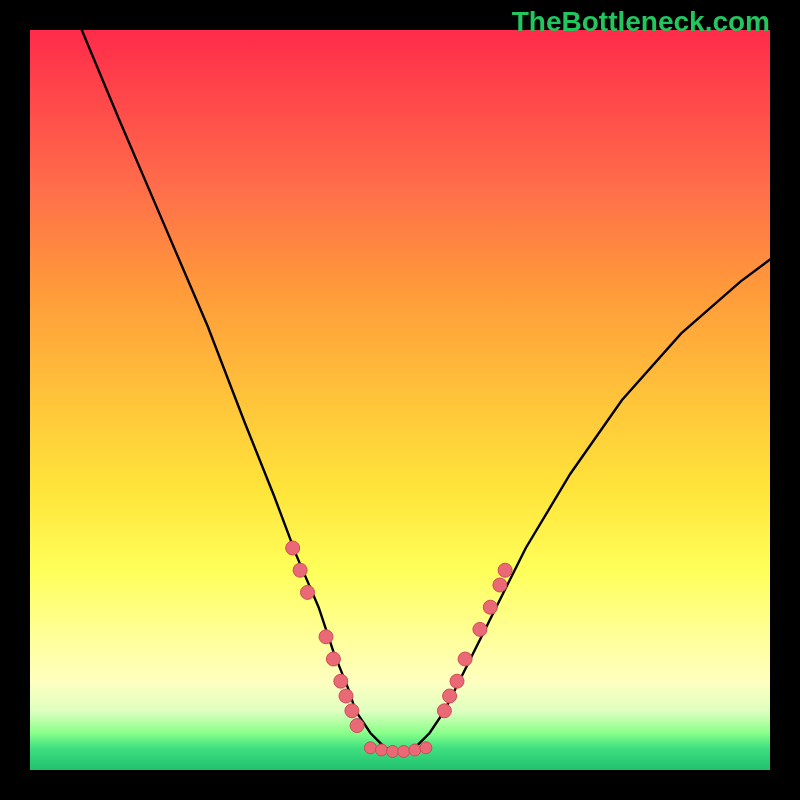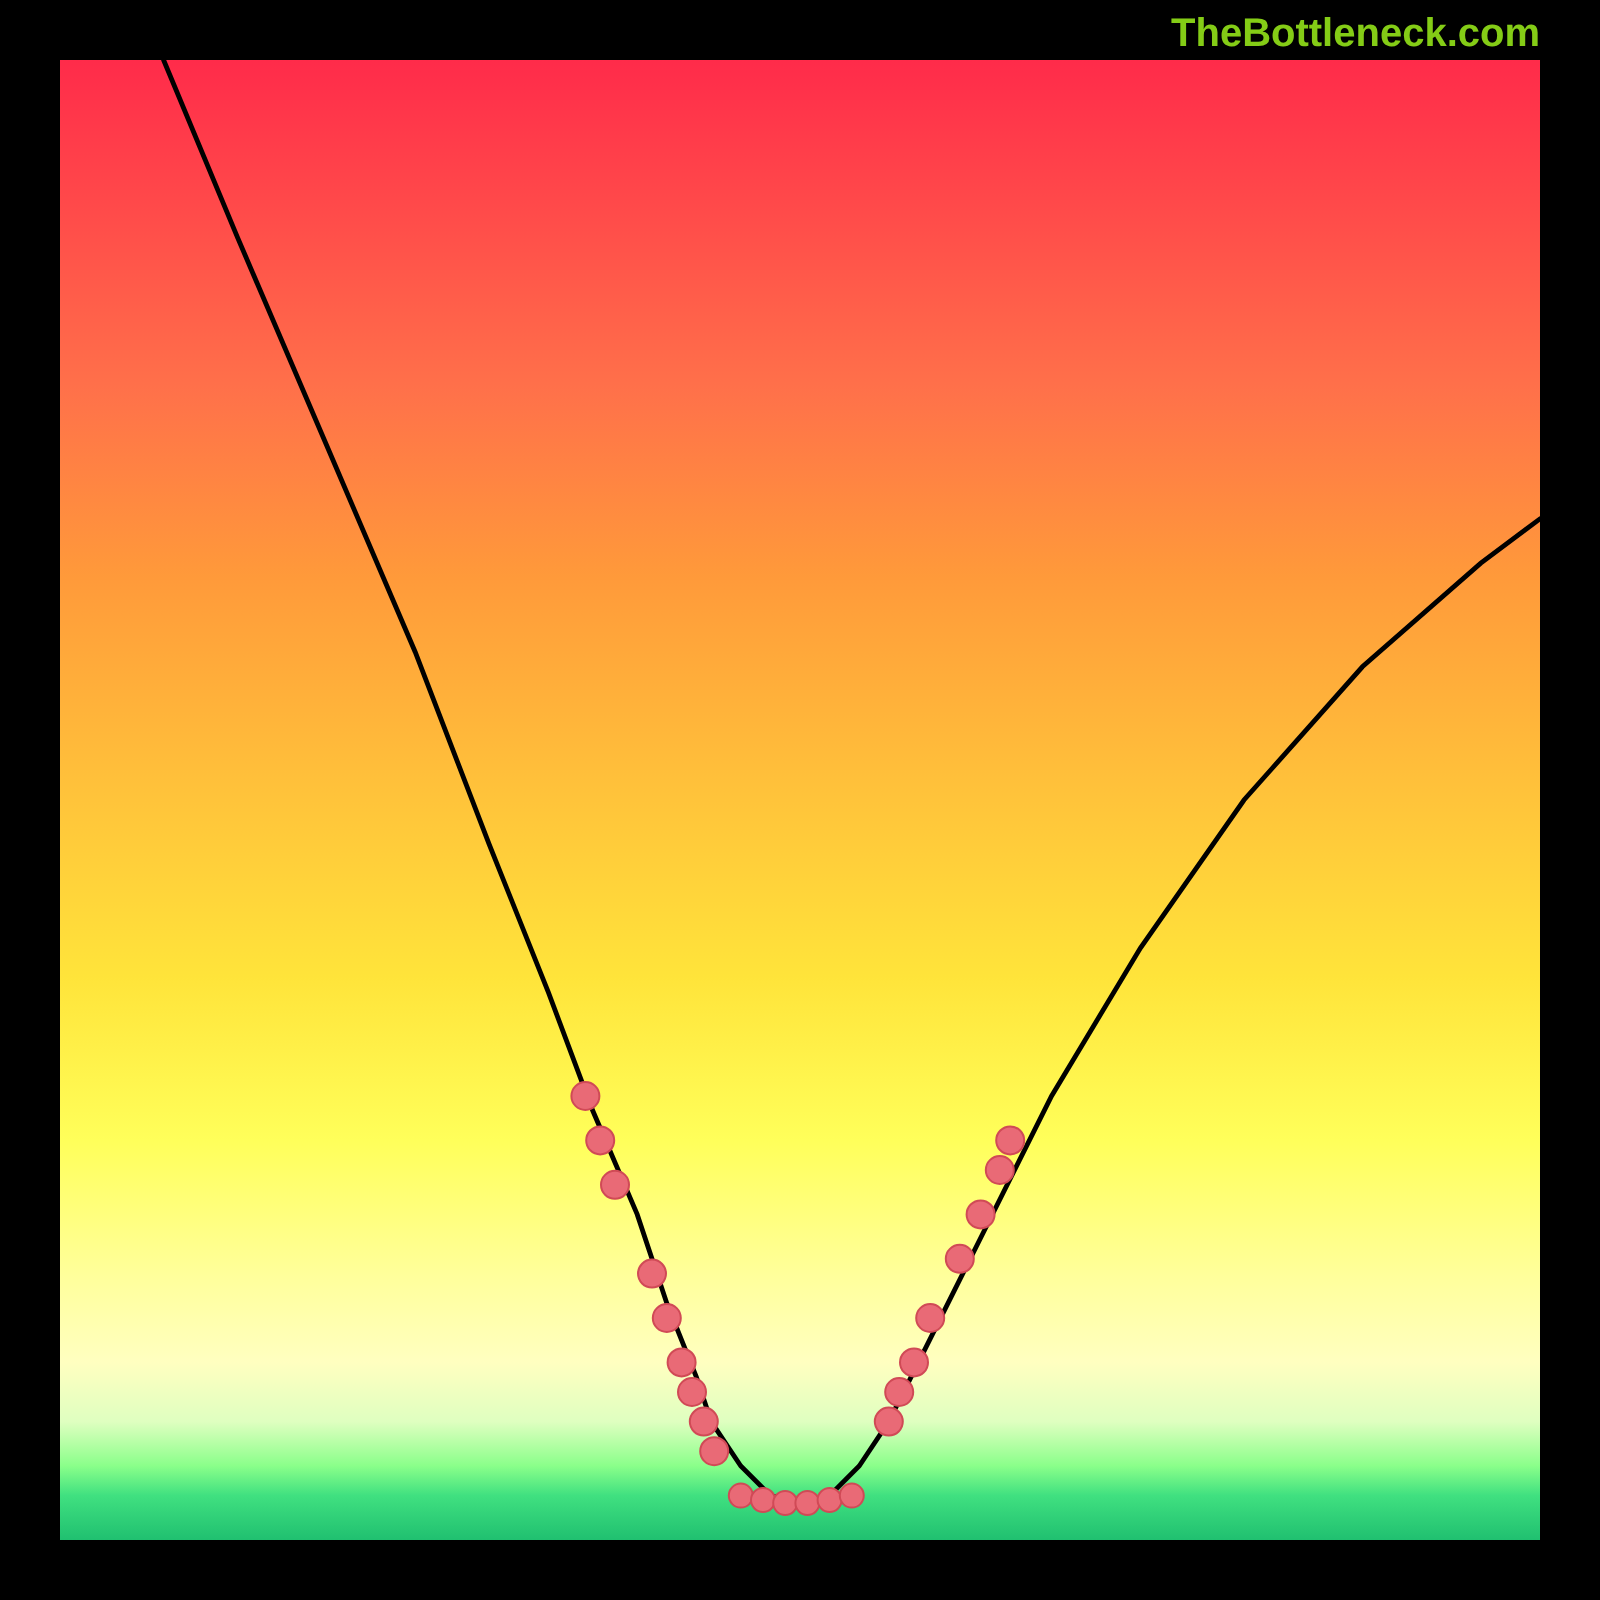--- a/index.html
+++ b/index.html
@@ -30,23 +30,23 @@
       #8aff8a 95%,
       #40e080 97%,
       #20c070 100%
     );
   }
   .watermark {
     position: absolute;
     top: 6px;
     right: 30px;
     font-family: Arial, Helvetica, sans-serif;
-    font-size: 20px;
+    font-size: 28px;
     font-weight: 600;
-    color: #84cc16;
+    color: #22c55e;
     letter-spacing: 0px;
   }
   svg.curve {
     position: absolute;
     left: 0;
     top: 0;
     width: 740px;
     height: 740px;
   }
   .dot {

